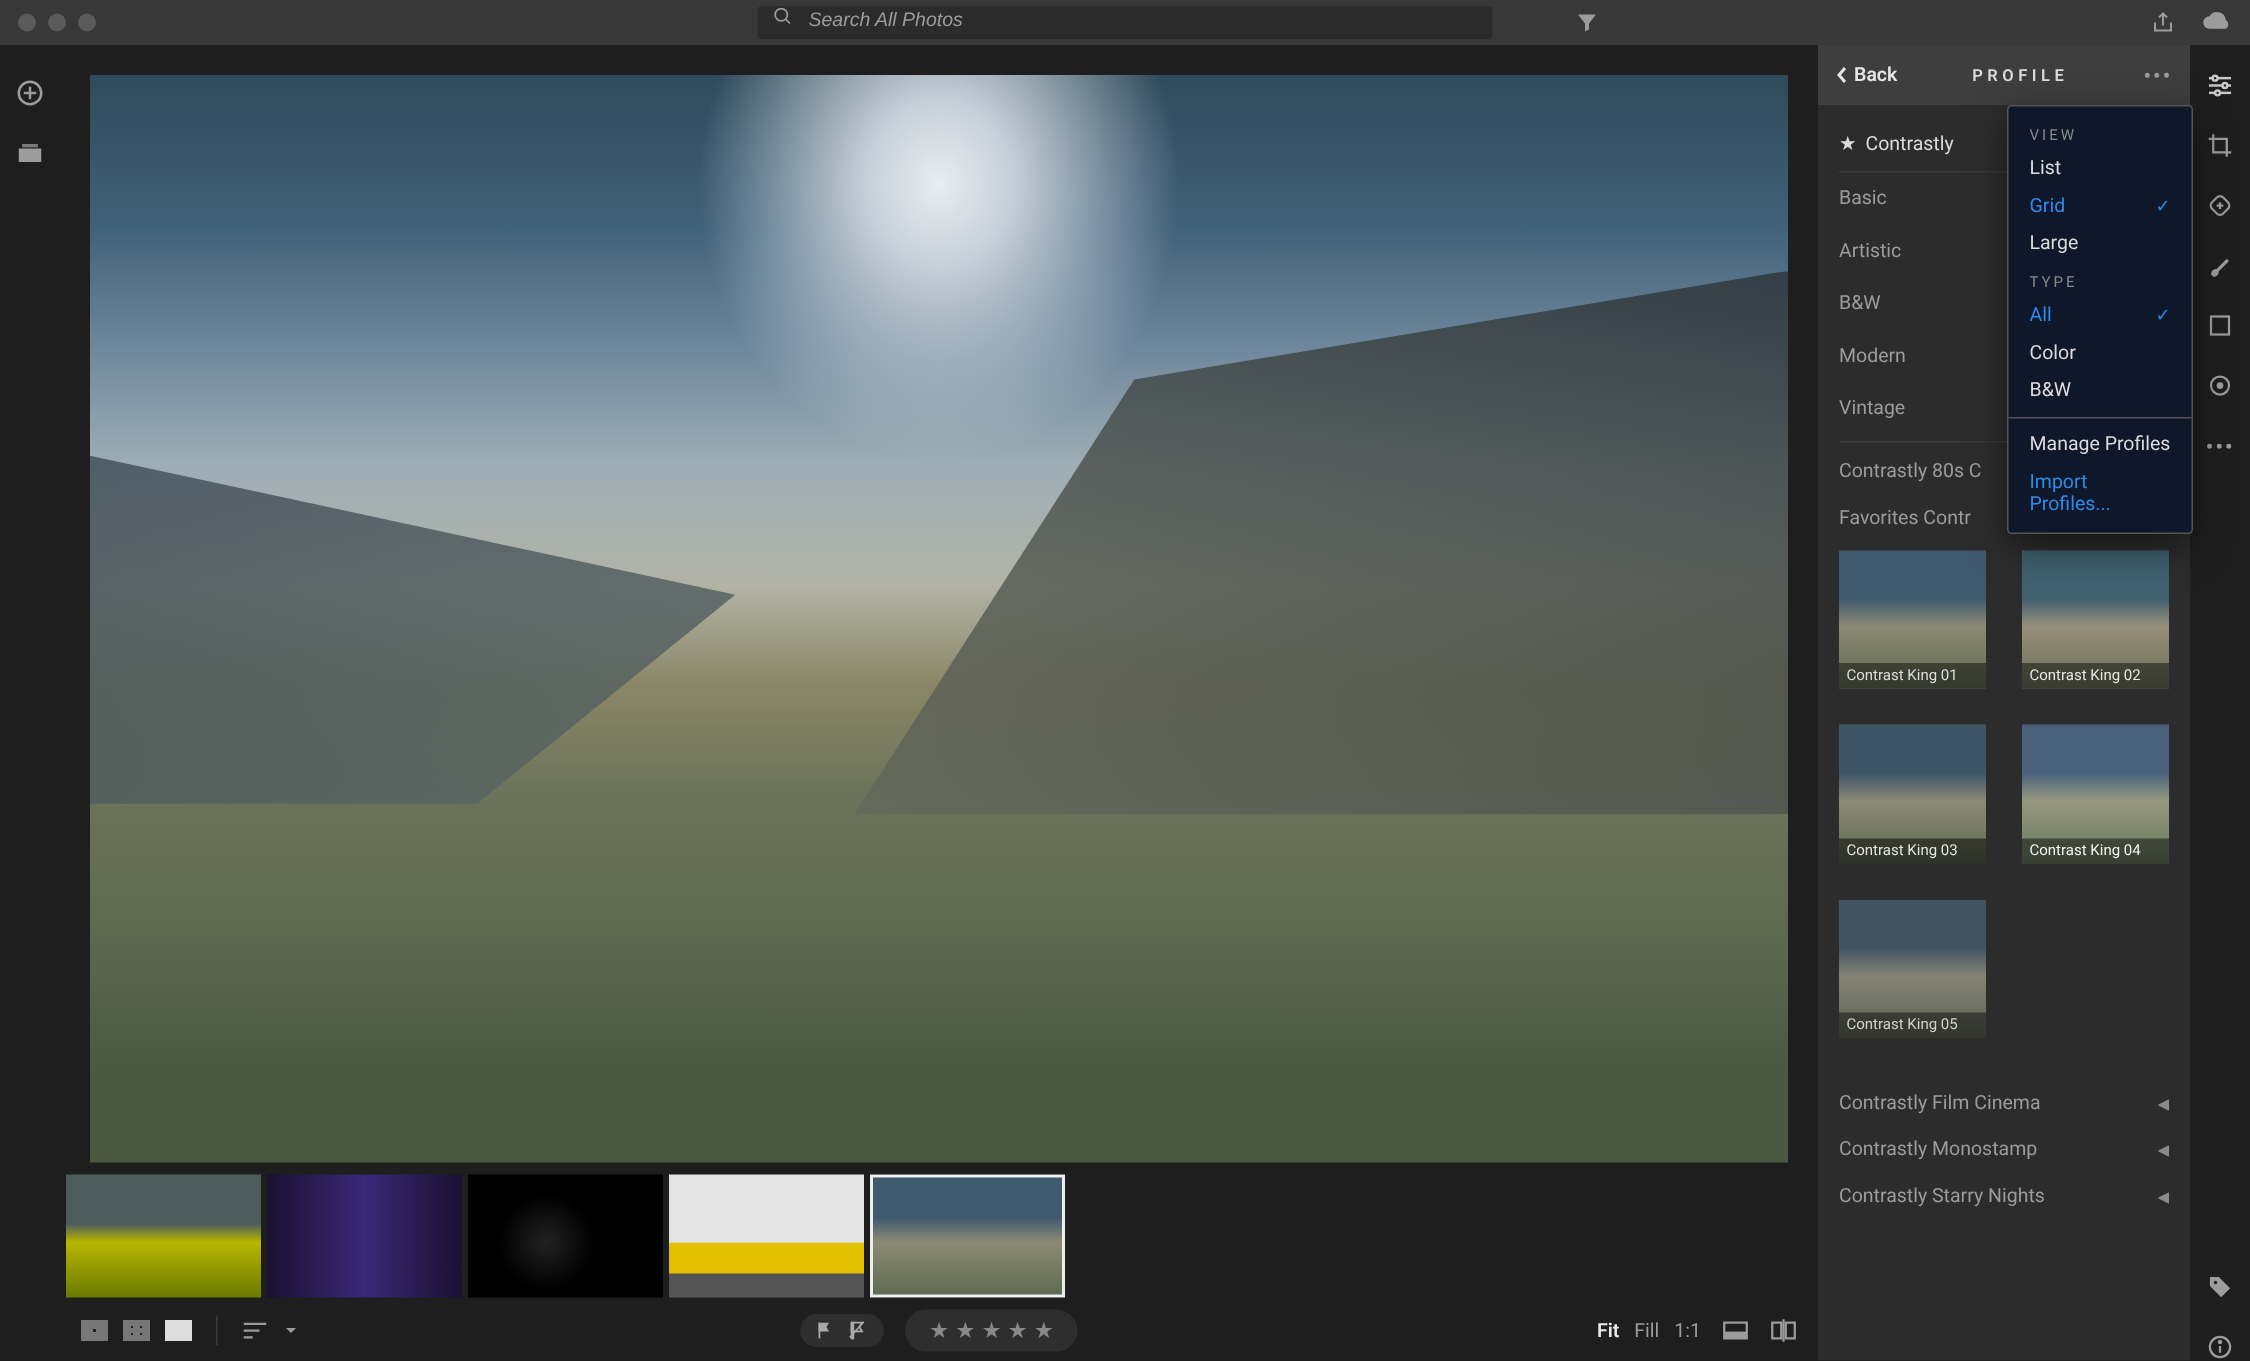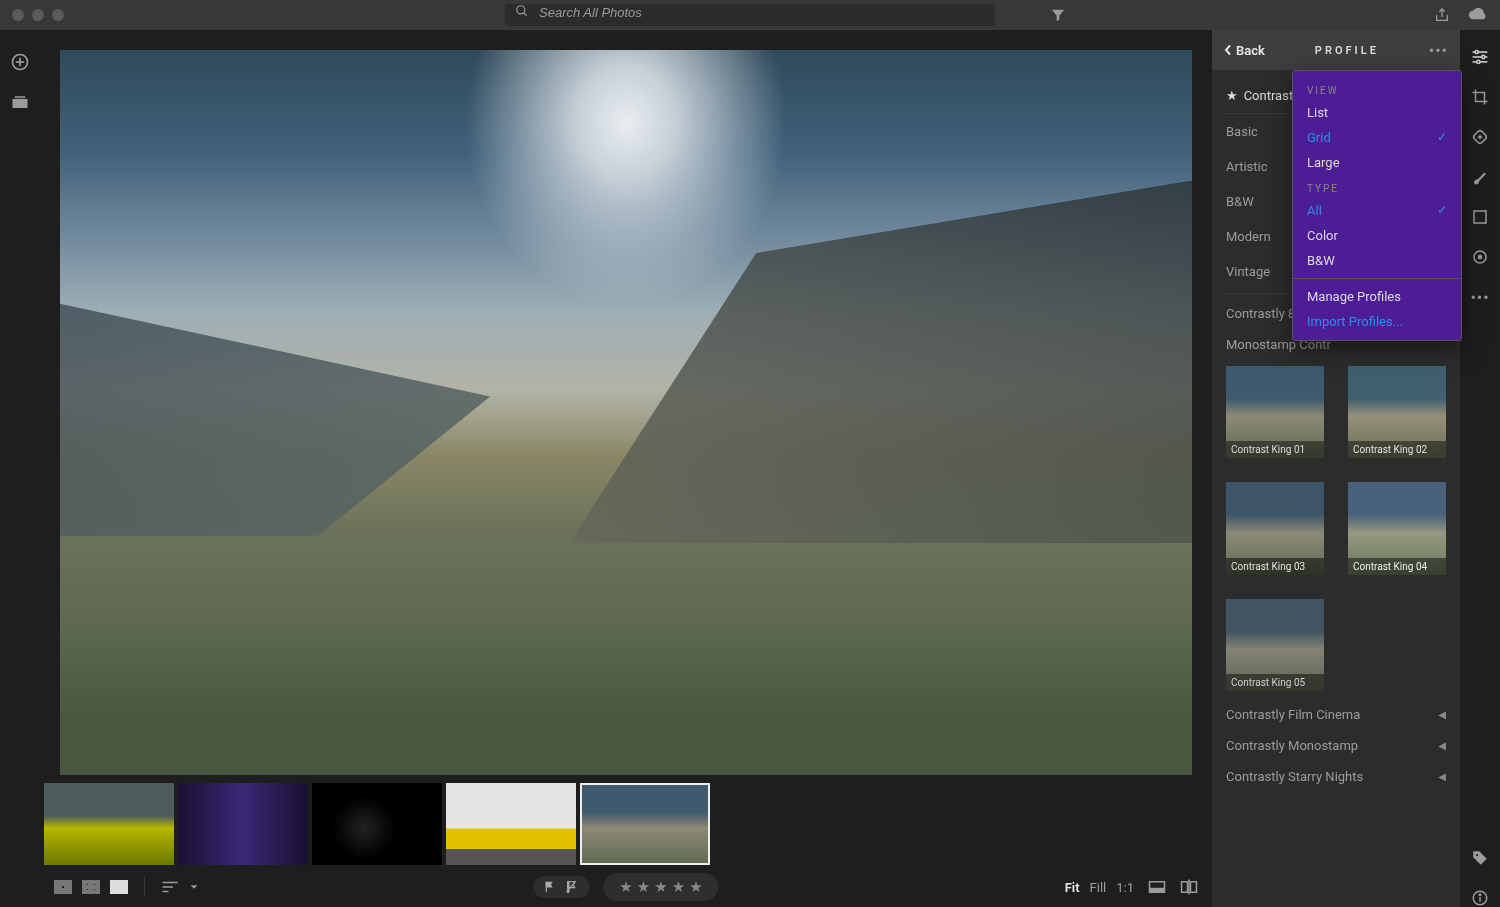--- a/index.html
+++ b/index.html
@@ -113,33 +113,33 @@
   }
   .panel-header .back { display:flex; align-items:center; gap:4px; color:#e6e6e6; font-weight:600; cursor:pointer;}
   .panel-header .title { flex:1; text-align:center; letter-spacing:3px; font-size:11px; color:#dcdcdc; font-weight:600;}
   .panel-header .more { color:var(--text-dim); font-size:16px; letter-spacing:1px; cursor:pointer;}
   .panel-body { flex:1; overflow:auto; padding:8px 14px 16px; }
   .cat-row { display:flex; align-items:center; padding:10px 0; color:var(--text-dim); cursor:pointer;}
   .cat-row.fav { color:#dcdcdc; gap:6px; border-bottom:1px solid #3b3b3b; }
   .cat-sep { height:1px; background:#3b3b3b; margin:4px 0;}
   .group-row { display:flex; align-items:center; justify-content:space-between; padding:8px 0; color:var(--text-dim); cursor:pointer;}
   .group-row .chev { color:#8a8a8a; font-size:10px;}
-  .preset-grid { display:grid; grid-template-columns:1fr 1fr; gap:24px; margin:6px 0 8px; }
+  .preset-grid { display:grid; grid-template-columns:1fr 1fr; gap:24px; margin:6px 0 28px; }
   .preset { aspect-ratio: 1.06/1; position:relative; cursor:pointer; overflow:hidden;
     background:linear-gradient(#3f5a6e 35%, #8c8a74 55%, #5f6a51 100%); }
   .preset .plabel { position:absolute; left:0; right:0; bottom:0; background:rgba(0,0,0,.45); font-size:10px; padding:3px 5px; color:#ddd;}
   .preset:nth-child(2){ filter:hue-rotate(-10deg) brightness(1.05);}
   .preset:nth-child(3){ filter:contrast(1.1) saturate(.8);}
   .preset:nth-child(4){ filter:brightness(1.1) hue-rotate(8deg);}
   .preset:nth-child(5){ filter:saturate(.7) brightness(.95);}
 
   
   .dropdown {
-    position:absolute; top:40px; right:-2px; width:170px;
-    background:#4c1d95; border:1px solid #555; border-radius:3px;
+    position:absolute; top:40px; right:-2px; width:124px;
+    background:#0f172a; border:1px solid #555; border-radius:3px;
     box-shadow:0 8px 24px rgba(0,0,0,.5);
     padding:6px 0; z-index:10;
   }
   .dd-header { font-size:10px; letter-spacing:2px; color:#8a8a8a; padding:8px 14px 4px; }
   .dd-item { display:flex; align-items:flex-start; justify-content:space-between; padding:5px 14px; cursor:pointer; color:#dcdcdc;}
   .dd-item.sel { color:var(--accent);}
   .dd-item .check { color:var(--accent); font-size:12px;}
   .dd-sep { height:1px; background:#555; margin:5px 0;}
 
   
@@ -340,21 +340,21 @@
           <div class="cat-row clk">Artistic</div>
           <div class="cat-row clk">B&amp;W</div>
           <div class="cat-row clk">Modern</div>
           <div class="cat-row clk">Vintage</div>
         </div>
       <div class="cat-sep"></div>
       <div class="group-row clk">
         <span>Contrastly 80s C</span>
       </div>
       <div class="group-row clk">
-        <span>Monostamp Contr</span>
+        <span>Favorites Contr</span>
       </div>
       <div class="preset-grid" id="presets">
           <div class="preset clk">
             <div class="plabel">Contrast King 01</div>
           </div>
           <div class="preset clk">
             <div class="plabel">Contrast King 02</div>
           </div>
           <div class="preset clk">
             <div class="plabel">Contrast King 03</div>

